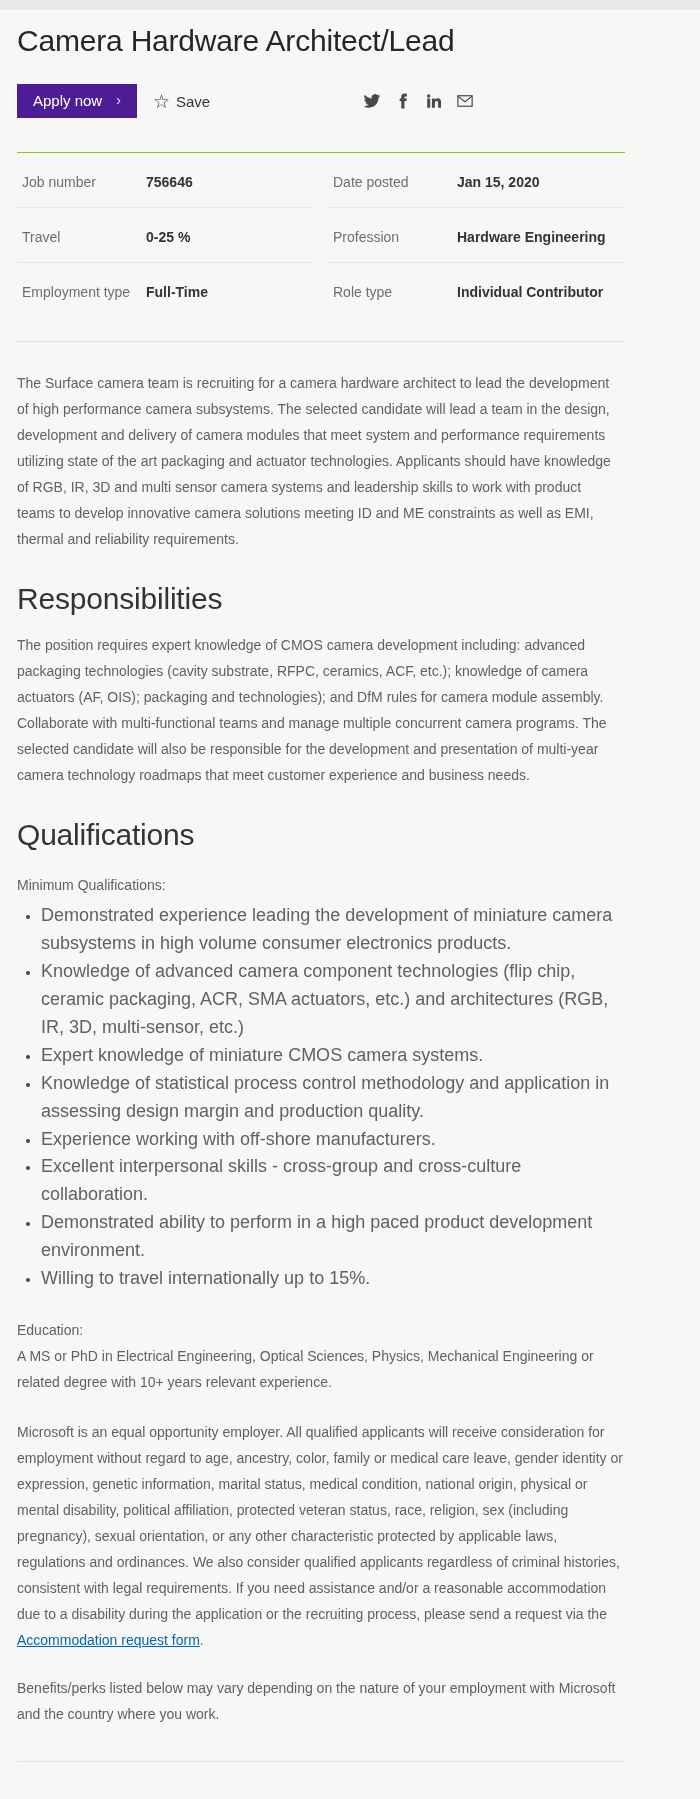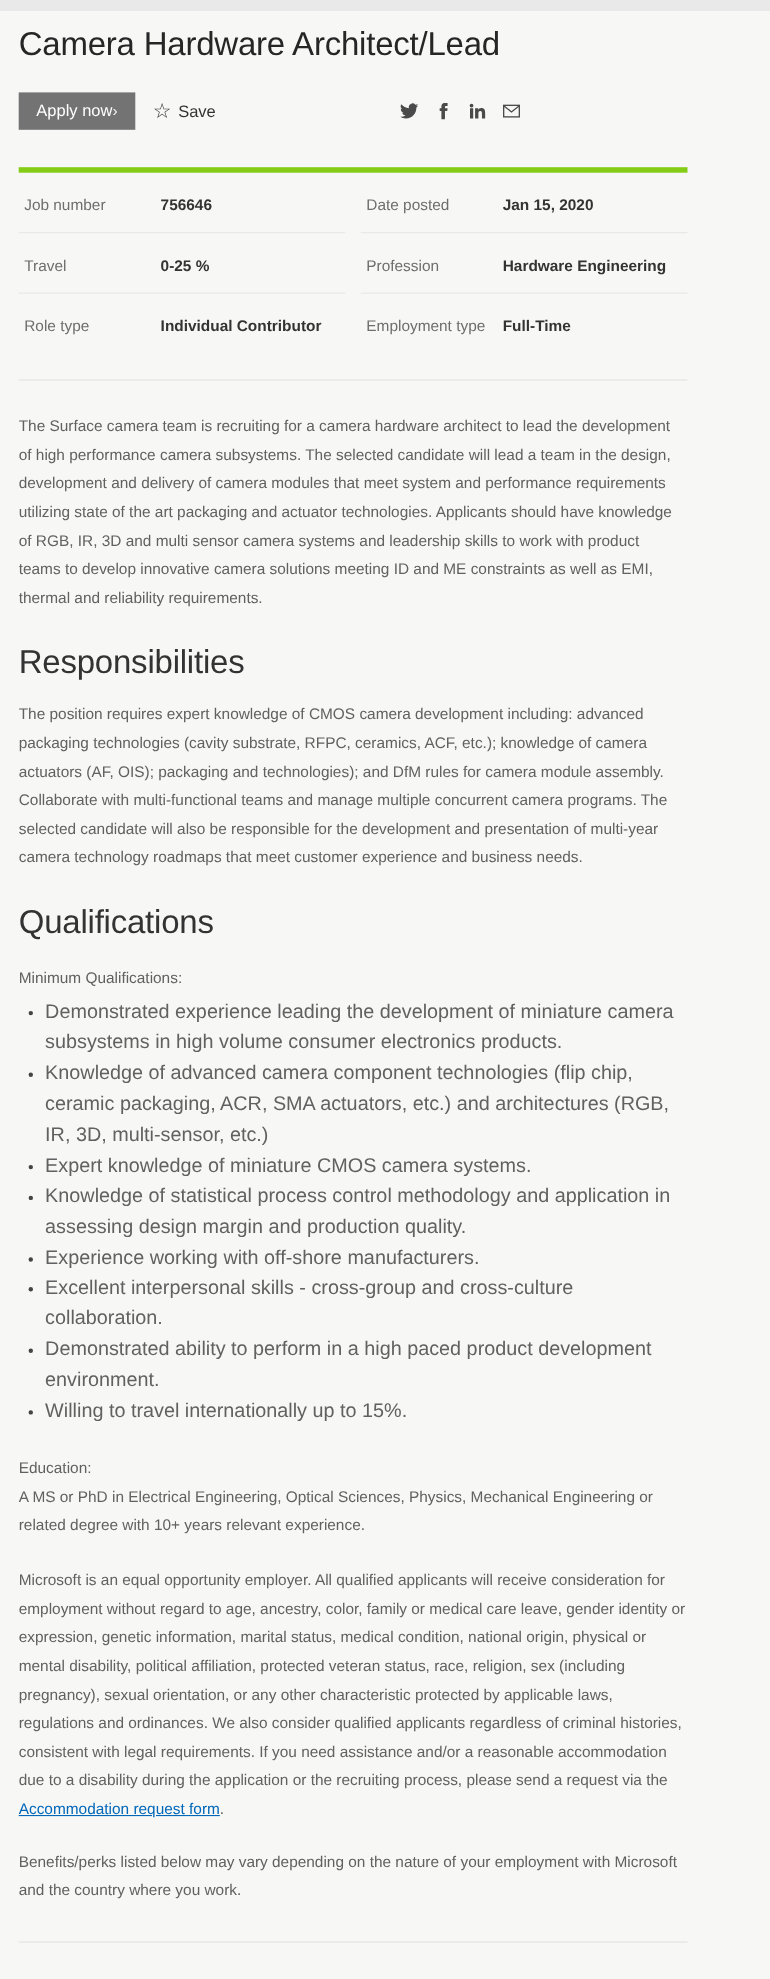--- a/index.html
+++ b/index.html
@@ -22,29 +22,29 @@
     letter-spacing: -0.2px;
   }
   .job-location { margin-top: 7px; font-size: 13px; color: #666; }
 
   .actions-row {
     margin-top: 26px;
     display: flex;
     align-items: center;
   }
   .apply-btn {
-    background: #737373;
+    background: #4c1d95;
     color: #fff;
     border: none;
     font-family: inherit;
     font-size: 15px;
     padding: 8px 16px 9px 16px;
     display: inline-flex;
     align-items: flex-start;
-    gap: 0;
+    gap: 14px;
     cursor: pointer;
   }
   .apply-btn .chev { font-size: 14px; opacity: .9; }
   .save-btn {
     margin-left: 16px;
     display: inline-flex;
     align-items: center;
     gap: 6px;
     background: none;
     border: none;
@@ -52,21 +52,21 @@
     font-size: 15px;
     color: #333;
     cursor: pointer;
   }
   .save-btn .star { font-size: 19px; color: #333; line-height: 1; }
 
   .share-icons { margin-left: auto; margin-right: 168px; display: flex; align-items: center; gap: 13px; }
   .share-icons a { display: inline-flex; width: 18px; height: 18px; color: #4a4a4a; }
   .share-icons svg { width: 18px; height: 18px; }
 
-  .details { margin-top: 34px; width: 608px; border-top: 5px solid #84cc16; }
+  .details { margin-top: 34px; width: 608px; border-top: 1px solid #84cc16; }
   .drow { display: grid; grid-template-columns: 1fr 1fr; column-gap: 14px; }
   .dcell { display: flex; align-items: baseline; padding: 21px 0 17px 5px; border-top: 1px solid #e7e7e7; }
   .drow:first-child .dcell { border-top: none; }
   .dlabel { flex: 0 0 124px; font-size: 14px; color: #6e6e6e; }
   .dvalue { font-size: 14px; font-weight: bold; color: #333; }
 
   .rule { width: 608px; height: 1px; background: #e2e2e2; border: none; }
   .rule-top { margin-top: 24px; }
 
   p.body-text { width: 606px; font-size: 14px; line-height: 1.86; color: #616161; }
@@ -163,26 +163,26 @@
         <span class="dlabel">Travel</span>
         <span class="dvalue">0-25 %</span>
       </div>
       <div class="dcell">
         <span class="dlabel">Profession</span>
         <span class="dvalue">Hardware Engineering</span>
       </div>
     </div>
     <div class="drow">
       <div class="dcell">
+        <span class="dlabel">Employment type</span>
+        <span class="dvalue">Full-Time</span>
+      </div>
+      <div class="dcell">
         <span class="dlabel">Role type</span>
         <span class="dvalue">Individual Contributor</span>
-      </div>
-      <div class="dcell">
-        <span class="dlabel">Employment type</span>
-        <span class="dvalue">Full-Time</span>
       </div>
     </div>
   </div>
 
   <hr class="rule rule-top">
 
   <p class="body-text intro">The Surface camera team is recruiting for a camera hardware architect to lead the development of high performance camera subsystems. The selected candidate will lead a team in the design, development and delivery of camera modules that meet system and performance requirements utilizing state of the art packaging and actuator technologies. Applicants should have knowledge of RGB, IR, 3D and multi sensor camera systems and leadership skills to work with product teams to develop innovative camera solutions meeting ID and ME constraints as well as EMI, thermal and reliability requirements.</p>
 
   <h2 class="section-heading">Responsibilities</h2>
   <p class="body-text after-heading">The position requires expert knowledge of CMOS camera development including: advanced packaging technologies (cavity substrate, RFPC, ceramics, ACF, etc.); knowledge of camera actuators (AF, OIS); packaging and technologies); and DfM rules for camera module assembly. Collaborate with multi-functional teams and manage multiple concurrent camera programs. The selected candidate will also be responsible for the development and presentation of multi-year camera technology roadmaps that meet customer experience and business needs.</p>

